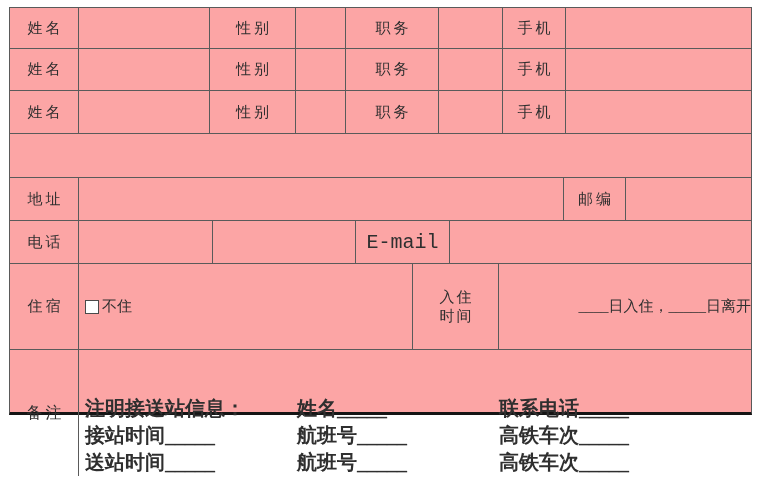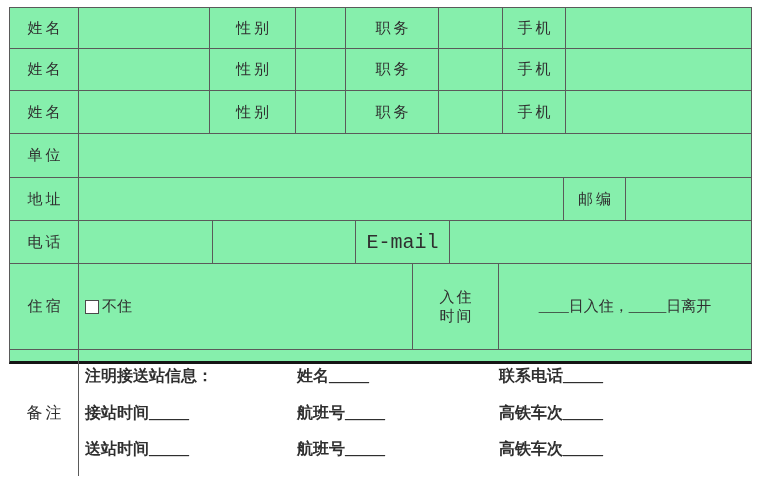--- a/index.html
+++ b/index.html
@@ -3,34 +3,34 @@
 <meta charset="utf-8">
 <style>
   html,body{margin:0;padding:0;background:#ffffff;}
   body{
     width:760px;height:483px;overflow:hidden;
     font-family:"Liberation Serif","DejaVu Serif",serif;
     color:#2f2f2f;font-size:15px;
     -webkit-font-smoothing:antialiased;
   }
   .form-table{
-    position:absolute;left:9px;top:7px;width:743px;height:357px;
+    position:absolute;left:9px;top:7px;width:743px;height:408px;
     box-sizing:border-box;
     border:1px solid #5a5a5a;
     border-bottom:3px solid #151515;
-    background:#86efac;
+    background:#fca5a5;
   }
   .row{display:flex;box-sizing:border-box;border-bottom:1px solid #5a5a5a;}
   .row:last-child{border-bottom:none;}
   .cell{
     box-sizing:border-box;border-right:1px solid #5a5a5a;
     display:flex;align-items:center;justify-content:center;
     overflow:hidden;
   }
-  .cell.last{border-right:none;flex:1;}
+  .cell.last{border-right:none;flex:1;justify-content:flex-end;}
   .label{letter-spacing:3px;text-indent:3px;white-space:nowrap;}
   .h41{height:41px}.h42{height:42px}.h43{height:43px}.h44{height:44px}
   .h86{height:86px}.h126{height:126px}
   .w69{width:69px}.w131{width:131px}.w86{width:86px}.w50{width:50px}
   .w93{width:93px}.w64{width:64px}.w63{width:63px}.w485{width:485px}
   .w62{width:62px}.w134{width:134px}.w60{width:60px}.w143{width:143px}
   .w94{width:94px}.w334{width:334px}
   .mono{font-family:"Liberation Mono","DejaVu Sans Mono",monospace;letter-spacing:0;text-indent:0;font-size:20px;}
   
   .opts{flex-direction:column;align-items:stretch;justify-content:space-evenly;padding:4px 0 4px 6px;}
@@ -39,21 +39,21 @@
   .opt-first{width:169px;}
   .chk{
     width:12px;height:12px;border:1px solid #4a4a4a;background:#fff;
     display:inline-block;margin-right:3px;flex:0 0 auto;
   }
   .two-line{flex-direction:column;justify-content:center;letter-spacing:2px;text-indent:2px;}
   .checkin-val{justify-content:center;white-space:nowrap;}
   
   .remarks-grid{
     flex-direction:column;align-items:stretch;justify-content:space-evenly;
-    padding-left:6px;font-weight:bold;font-size:16px;
+    padding-left:6px;font-weight:bold;font-size:20px;
   }
   .rem-line{display:flex;align-items:center;white-space:nowrap;}
   .rem-c1{width:212px;}
   .rem-c2{width:202px;}
   .bold{font-weight:normal;font-size:16px;}
 </style>
 </head>
 <body>
 
 <div class="form-table">
@@ -85,21 +85,20 @@
     <div class="cell w131"></div>
     <div class="cell w86 label">性别</div>
     <div class="cell w50"></div>
     <div class="cell w93 label">职务</div>
     <div class="cell w64"></div>
     <div class="cell w63 label">手机</div>
     <div class="cell last"></div>
   </div>
 
   <div class="row h44">
-    <div class="cell w69 label">单位</div>
     <div class="cell last"></div>
   </div>
 
   <div class="row h43">
     <div class="cell w69 label">地址</div>
     <div class="cell w485"></div>
     <div class="cell w62 label">邮编</div>
     <div class="cell last"></div>
   </div>
 

